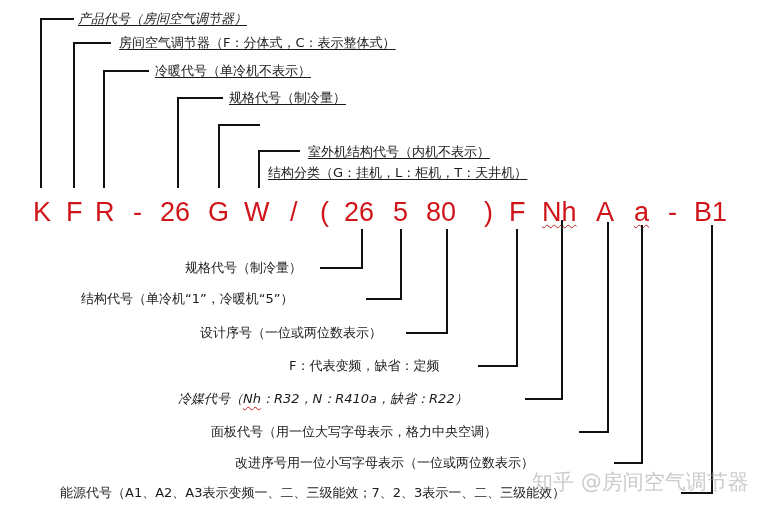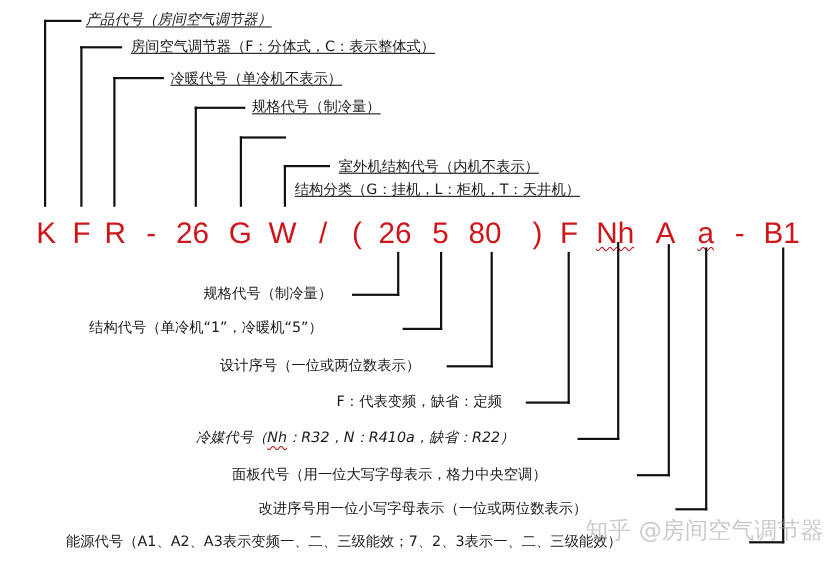--- a/index.html
+++ b/index.html
@@ -81,21 +81,21 @@
 
 <div class="ln" style="left:641px;top:225px;width:2px;height:239px;"></div>
 <div class="ln" style="left:614px;top:462px;width:29px;height:2px;"></div>
 
 <div class="ln" style="left:711px;top:225px;width:2px;height:269px;"></div>
 <div class="ln" style="left:681px;top:492px;width:32px;height:2px;"></div>
 
 <div class="lbl" style="left:185px;top:260px;">规格代号（制冷量）</div>
 <div class="lbl" style="left:81px;top:291px;">结构代号（单冷机“1”，冷暖机“5”）</div>
 <div class="lbl" style="left:200px;top:325px;">设计序号（一位或两位数表示）</div>
-<div class="lbl" style="left:289px;top:358px;margin-left:17px;">F：代表变频，缺省：定频</div>
+<div class="lbl" style="left:289px;top:358px;">F：代表变频，缺省：定频</div>
 <div class="lbl" style="left:178px;top:391px;font-style:italic;">
   <span>冷媒代号（</span><span class="squig" style="text-decoration-color:#c02020;">Nh</span><span>：R32，N：R410a，缺省：R22）</span>
 </div>
 <div class="lbl" style="left:211px;top:424px;">面板代号（用一位大写字母表示，格力中央空调）</div>
 <div class="lbl" style="left:235px;top:455px;">改进序号用一位小写字母表示（一位或两位数表示）</div>
 <div class="lbl" style="left:60px;top:485px;">能源代号（A1、A2、A3表示变频一、二、三级能效；7、2、3表示一、二、三级能效）</div>
 
 <div class="wm">知乎 @房间空气调节器</div>
 
 </body></html>

